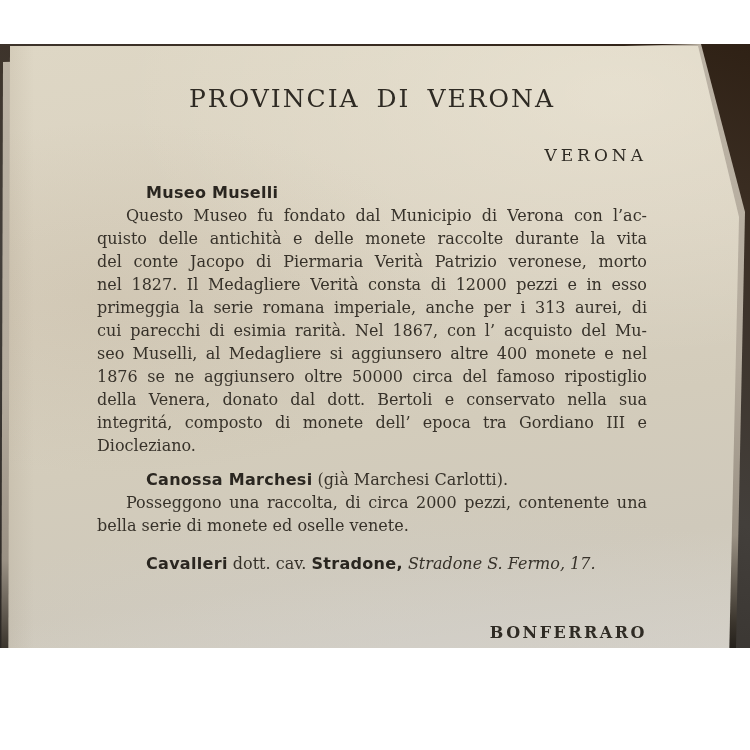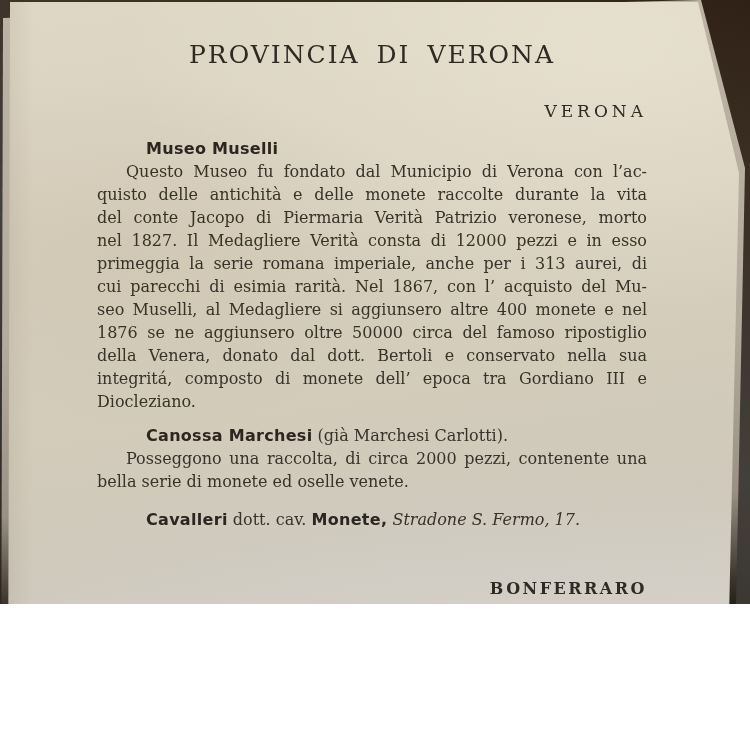--- a/index.html
+++ b/index.html
@@ -1,20 +1,21 @@
 <!DOCTYPE html>
 <html><head>
 <meta charset="utf-8">
 <style>
   html,body{margin:0;padding:0;}
   .scene{
     position:relative;width:750px;height:604px;overflow:hidden;
     background:linear-gradient(205deg,#2e2117 0%,#352a21 22%,#3f3a34 45%,#45423e 70%,#262era 100%);
     background-color:#f97316;
     font-family:"DejaVu Serif","Liberation Serif",serif;
+    margin-top:44px;
   }
   .bg-right{
     position:absolute;inset:0;
     background:linear-gradient(200deg,#2f2115 0%,#3a2d22 18%,#433f3b 55%,#2b2723 100%);
   }
   .page-under{
     position:absolute;inset:0;
     clip-path:polygon(3px 18px,701px 0px,745px 168px,733px 750px,1px 750px);
     background:linear-gradient(178deg,#bcb3a5 0%,#b4ab9d 55%,#9a9184 82%,#3a342c 96%,#24201b 100%);
   }
@@ -102,21 +103,21 @@
     <div class="block b-canossa">
       <div class="head-line">
         <span class="bold-head">Canossa Marchesi</span><span class="rg"> (già Marchesi Carlotti).</span>
       </div>
       <div class="line just indent">Posseggono una raccolta, di circa 2000 pezzi, contenente una</div>
       <div class="line lastline">bella serie di monete ed oselle venete.</div>
     </div>
 
     <div class="block b-cavalleri">
       <div class="head-line">
-        <span class="bold-head">Cavalleri</span><span class="rg"> dott. cav. </span><span class="bold-head">Monete,</span><span class="rg it"> Stradone S. Fermo, 17.</span>
+        <span class="bold-head">Cavalleri</span><span class="rg"> dott. cav. </span><span class="bold-head">Stradone,</span><span class="rg it"> Stradone S. Fermo, 17.</span>
       </div>
     </div>
 
     <h2 class="bonferraro">BONFERRARO</h2>
 
     <div class="block b-manani">
       <div class="head-line bold-head">Muselli Antonio.</div>
     </div>
 
   </div>

